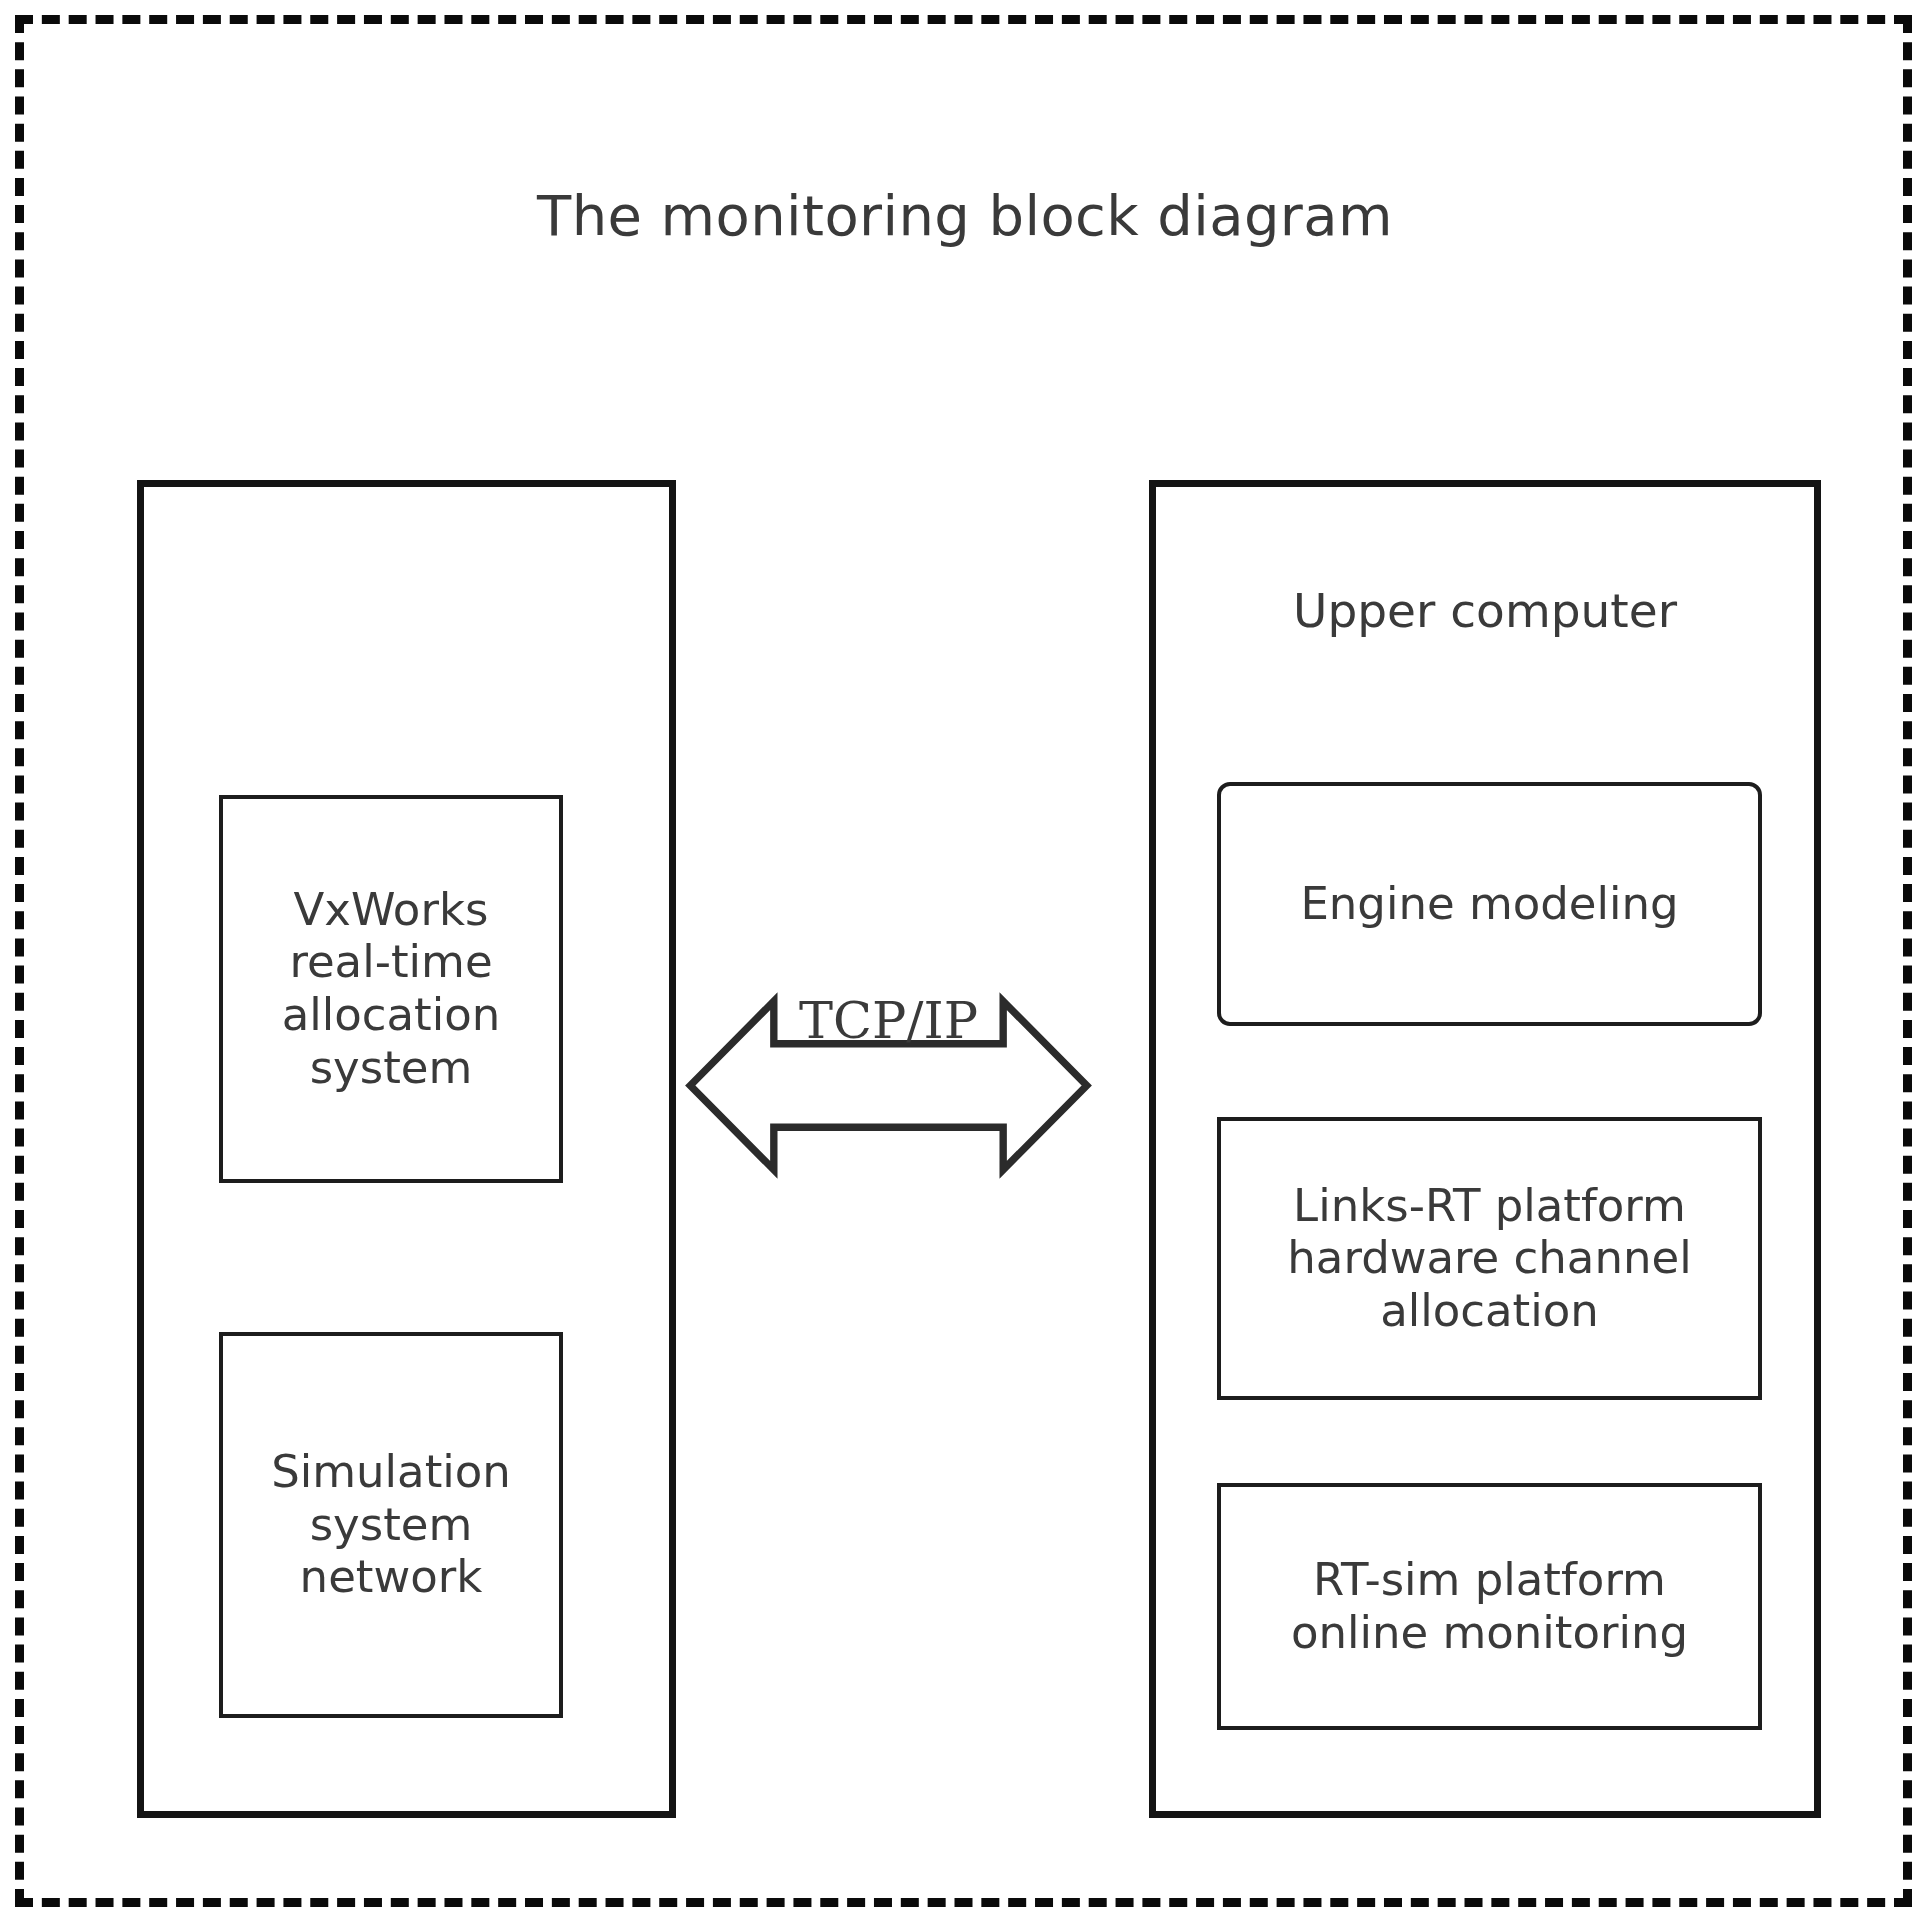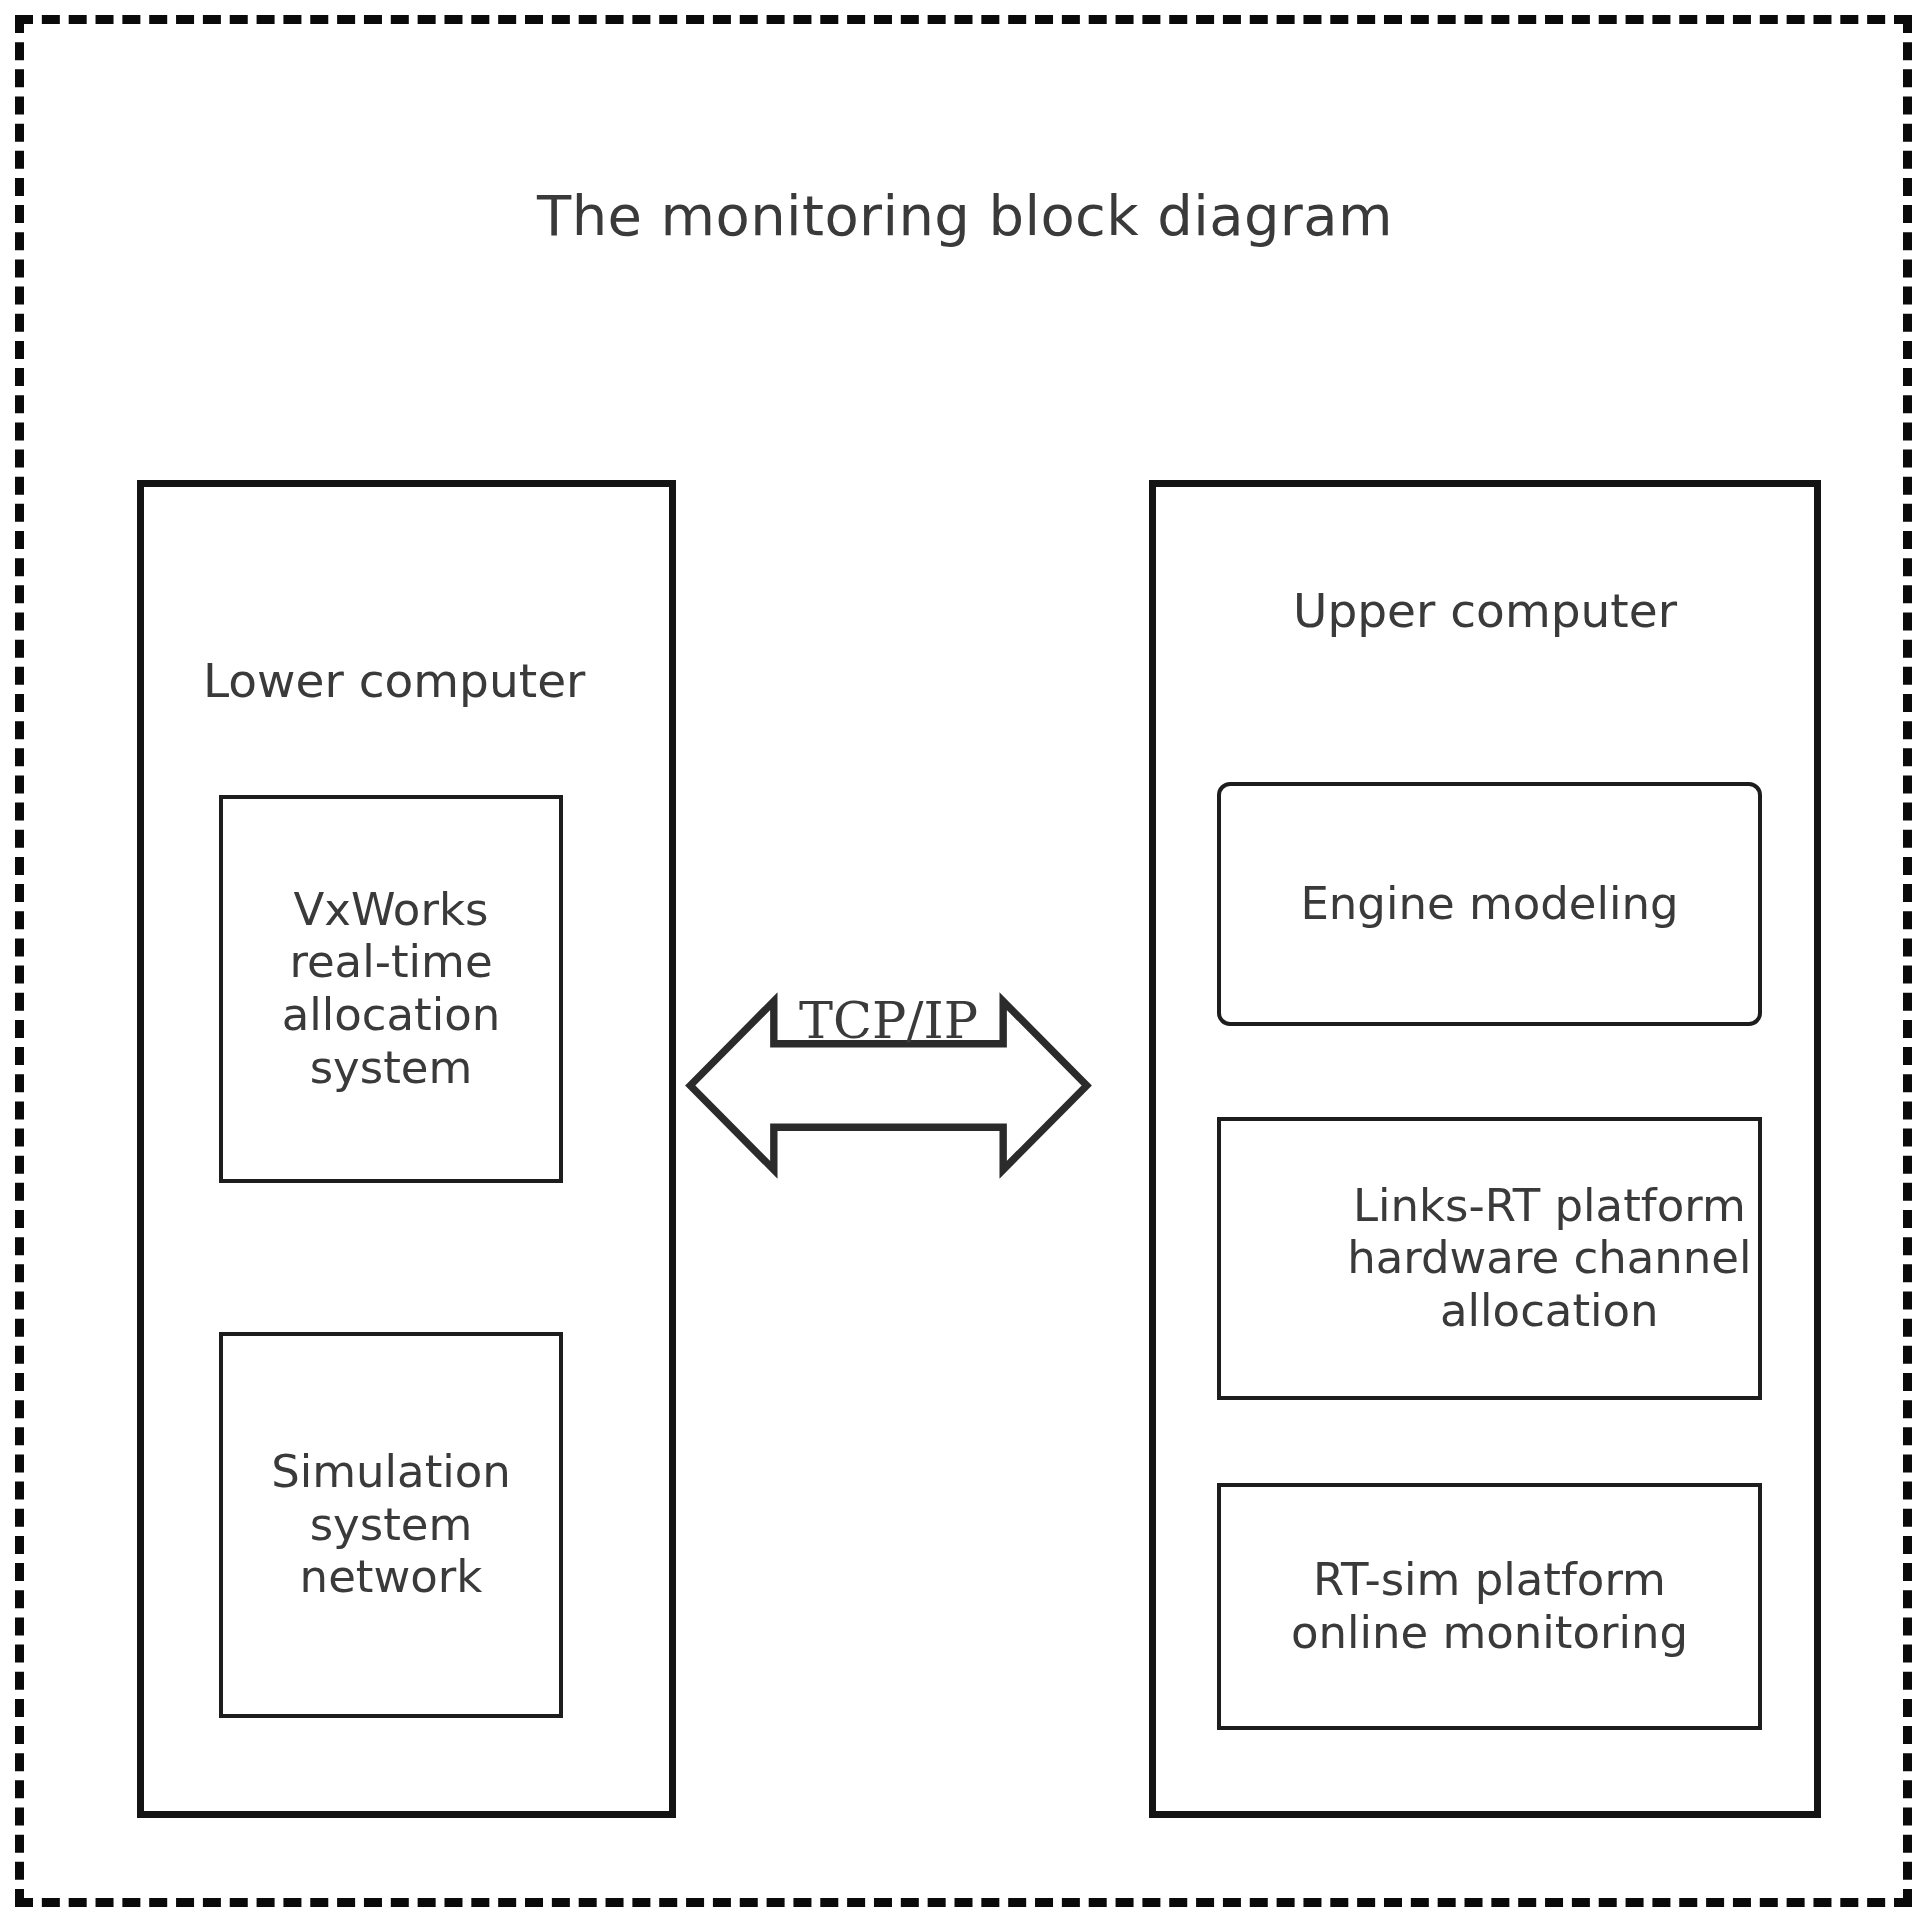--- a/index.html
+++ b/index.html
@@ -120,21 +120,20 @@
     top: 295px;
     width: 545px;
     height: 244px;
     border-radius: 13px;
   }
   #block-linksrt {
     left: 61px;
     top: 630px;
     width: 545px;
     height: 283px;
-    justify-content: flex-end;
   }
   #block-rtsim {
     left: 61px;
     top: 996px;
     width: 545px;
     height: 247px;
   }
 
   
   #tcpip-arrow {
@@ -167,21 +166,20 @@
 <body>
 
 <div id="stage">
 
   <div id="outer-frame"></div>
 
   <div id="diagram-title">The monitoring block diagram</div>
 
   <div class="panel" id="panel-lower">
 
-    <div class="panel-label" id="label-lower">Lower computer</div>
 
     <div class="block" id="block-vxworks">
       <span class="block-text">VxWorks
 real-time
 allocation
 system</span>
     </div>
 
     <div class="block" id="block-simnet">
       <span class="block-text">Simulation

